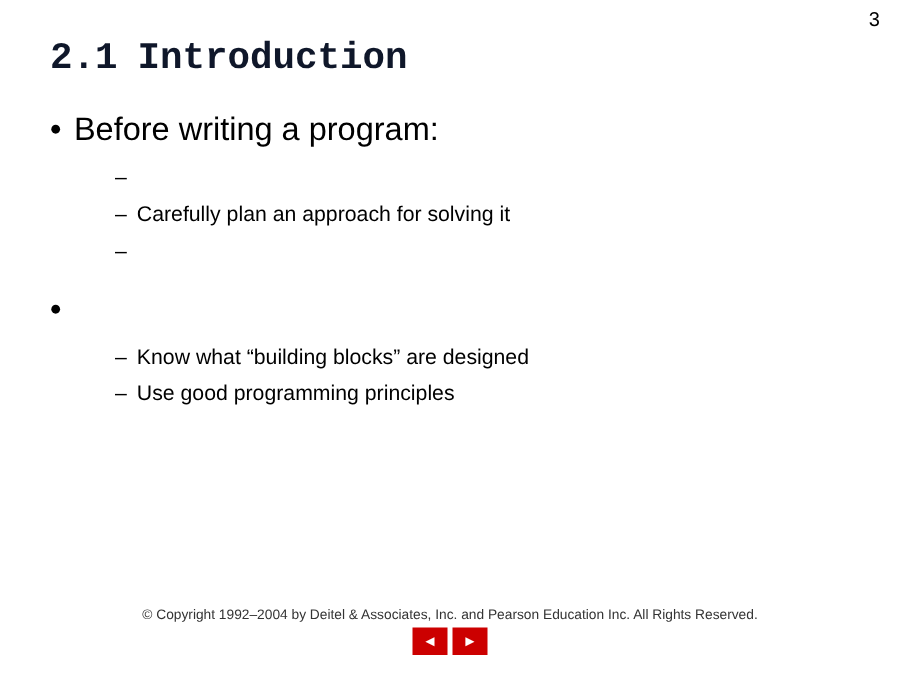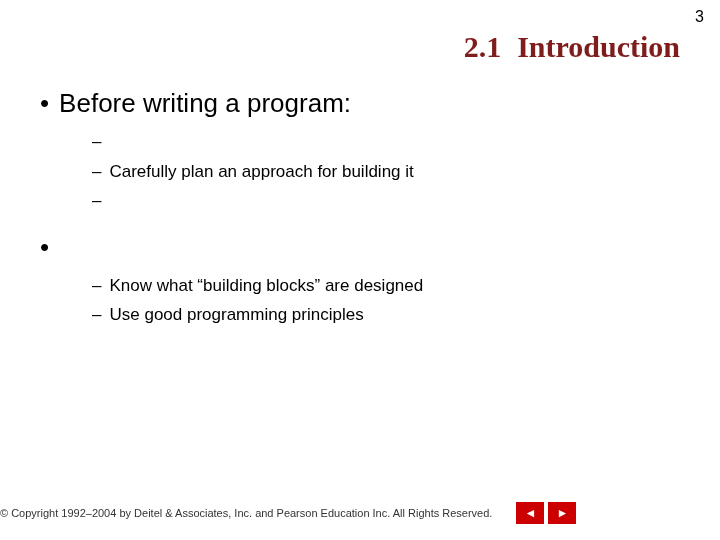--- a/index.html
+++ b/index.html
@@ -28,27 +28,27 @@
     .page-number {
       position: absolute;
       top: 8px;
       right: 16px;
       font-size: 16px;
       color: #000;
       font-family: Arial, sans-serif;
     }
 
     .slide-title {
-      text-align: right;
+      text-align: left;
       font-size: 30px;
       font-weight: bold;
-      color: #7f1d1d;
+      color: #0f172a;
       margin-top: 10px;
       margin-bottom: 24px;
-      font-family: Liberation Serif, serif;
+      font-family: Liberation Mono, monospace;
     }
 
     .title-number {
       margin-right: 16px;
     }
 
     .bullet-section {
       margin-bottom: 18px;
     }
 
@@ -84,23 +84,23 @@
     .sub-bullet-dash {
       flex-shrink: 0;
     }
 
     .footer {
       position: absolute;
       bottom: 16px;
       left: 0;
       right: 0;
       display: flex;
-      flex-direction: row;
+      flex-direction: column;
       align-items: center;
-      gap: 24px;
+      gap: 4px;
     }
 
     .copyright {
       font-size: 11px;
       color: #333;
       font-family: Arial, sans-serif;
       text-align: center;
     }
 
     .nav-buttons {
@@ -137,21 +137,21 @@
     <div class="main-bullet">
       <span class="bullet-dot">•</span>
       <span>Before writing a program:</span>
     </div>
     <div class="sub-bullets">
       <div class="sub-bullet">
         <span class="sub-bullet-dash">–</span>
       </div>
       <div class="sub-bullet">
         <span class="sub-bullet-dash">–</span>
-        <span>Carefully plan an approach for building it</span>
+        <span>Carefully plan an approach for solving it</span>
       </div>
       <div class="sub-bullet">
         <span class="sub-bullet-dash">–</span>
       </div>
     </div>
   </div>
 
   <div class="bullet-section">
     <div class="main-bullet">
       <span class="bullet-dot">•</span>

